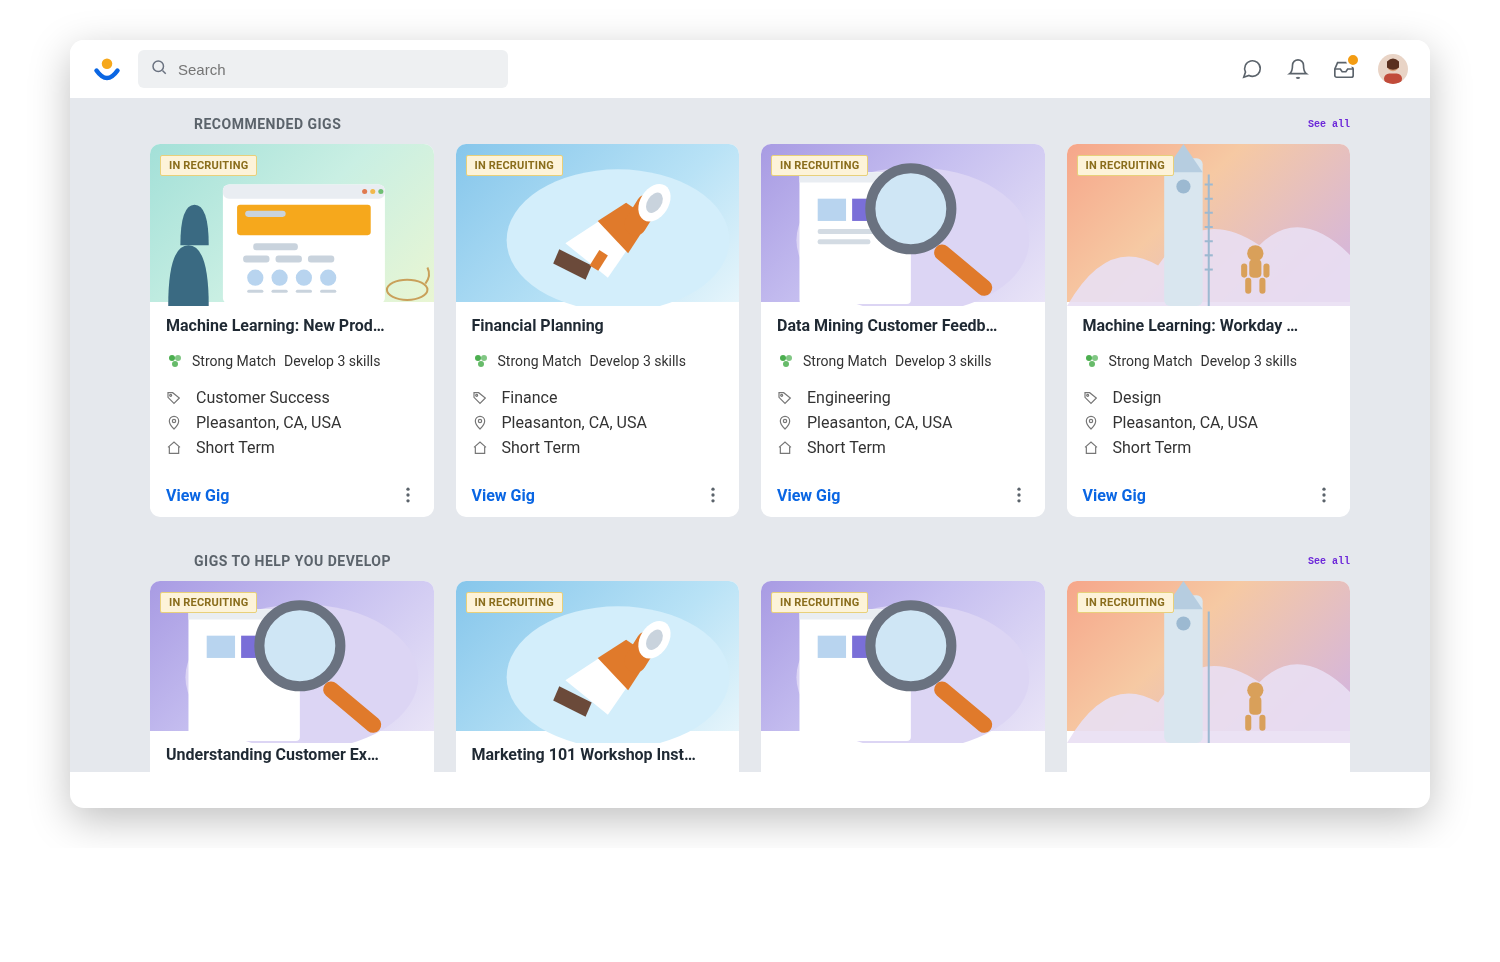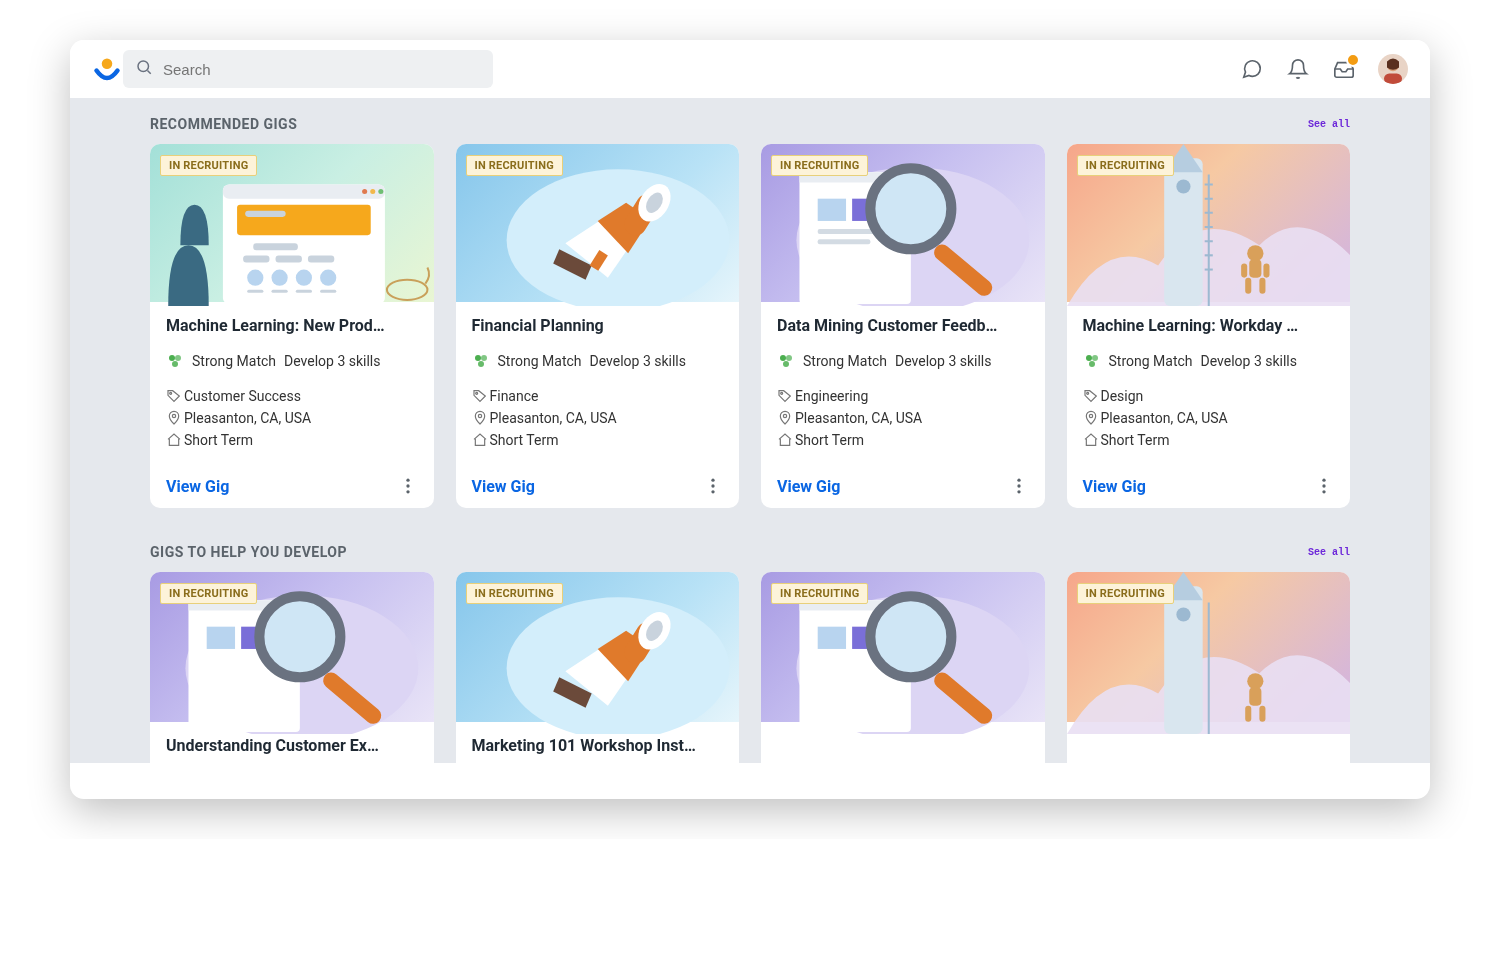--- a/index.html
+++ b/index.html
@@ -14,21 +14,21 @@
   width: 1360px;
   border-radius: 14px;
   overflow: hidden;
   box-shadow: 0 12px 40px rgba(0,0,0,0.25);
   background: #fff;
 }
 .topbar {
   display: flex;
   align-items: center;
   padding: 10px 22px;
-  gap: 1px;
+  gap: 16px;
   background: #fff;
 }
 .logo {
   width: 30px; height: 30px;
   display:flex; align-items:center; justify-content:center;
 }
 .search-wrap {
   flex: 0 0 370px;
   display: flex;
   align-items: center;
@@ -49,20 +49,21 @@
 .avatar { width: 30px; height: 30px; border-radius: 50%; overflow:hidden; }
 .avatar svg { width:100%; height:100%; }
 
 .content {
   background: #e5e8ed;
   padding: 18px 80px 0 80px;
 }
 .section-header {
   display: flex; justify-content: space-between; align-items: center;
   margin-bottom: 12px;
+  margin-left: 44px;
 }
 .section-title {
   font-size: 14px; font-weight: 700; letter-spacing: 0.5px;
   color: #5b636b;
   text-transform: uppercase;
 }
 .see-all {
   color: #6d28d9; font-size: 10px; font-weight: 600; cursor:pointer;font-family:Liberation Mono, monospace;
 }
 .cards {
@@ -105,21 +106,21 @@
   white-space: nowrap; overflow: hidden; text-overflow: ellipsis;
 }
 .card-title.partial { margin-bottom: 0; padding-bottom: 6px; }
 .match-line {
   display: flex; align-items: center; gap: 8px; flex-wrap: wrap;
   font-size: 14px; color: #333; margin-bottom: 18px;
 }
 .match-icon { width:18px; height:18px; color:#4caf50; }
 .match-strong { font-weight: 400; }
 .meta-list { display: flex; flex-direction: column; gap: 6px; margin-bottom: 20px; }
-.meta-item { display:flex; align-items:center; gap:2px; font-size:14px; color:#333; }
+.meta-item { display:flex; align-items:center; gap:14px; font-size:16px; color:#333; }
 .meta-item svg { width:16px; height:16px; color:#777; }
 .card-footer { display:flex; justify-content:space-between; align-items:center; margin-top:auto; padding-top:8px; }
 .view-link { color:#0a66e3; font-weight:700; font-size:16px; cursor:pointer; }
 .kebab { width:20px; height:20px; display:flex; align-items:center; justify-content:center; color:#5b636b; cursor:pointer; }
 
 
 .hero-bg { position:absolute; inset:0; z-index:1; }
 .hero-art { position:absolute; inset:0; z-index:2; }
 
 

